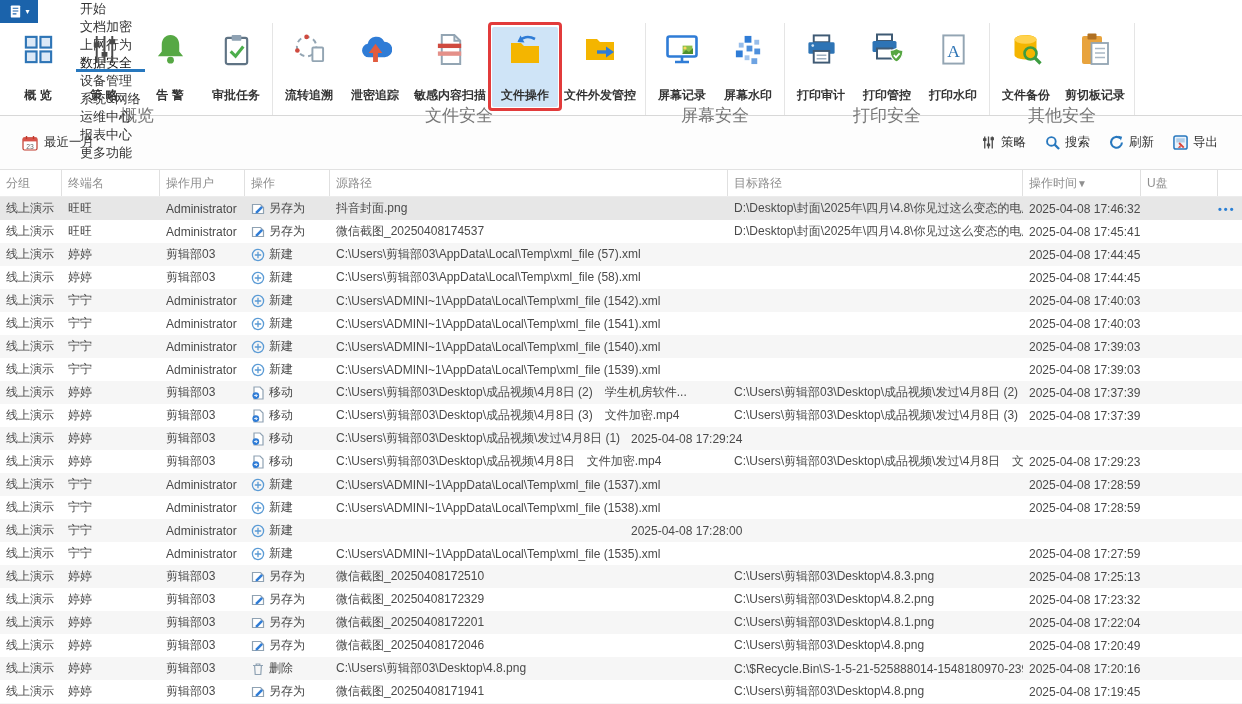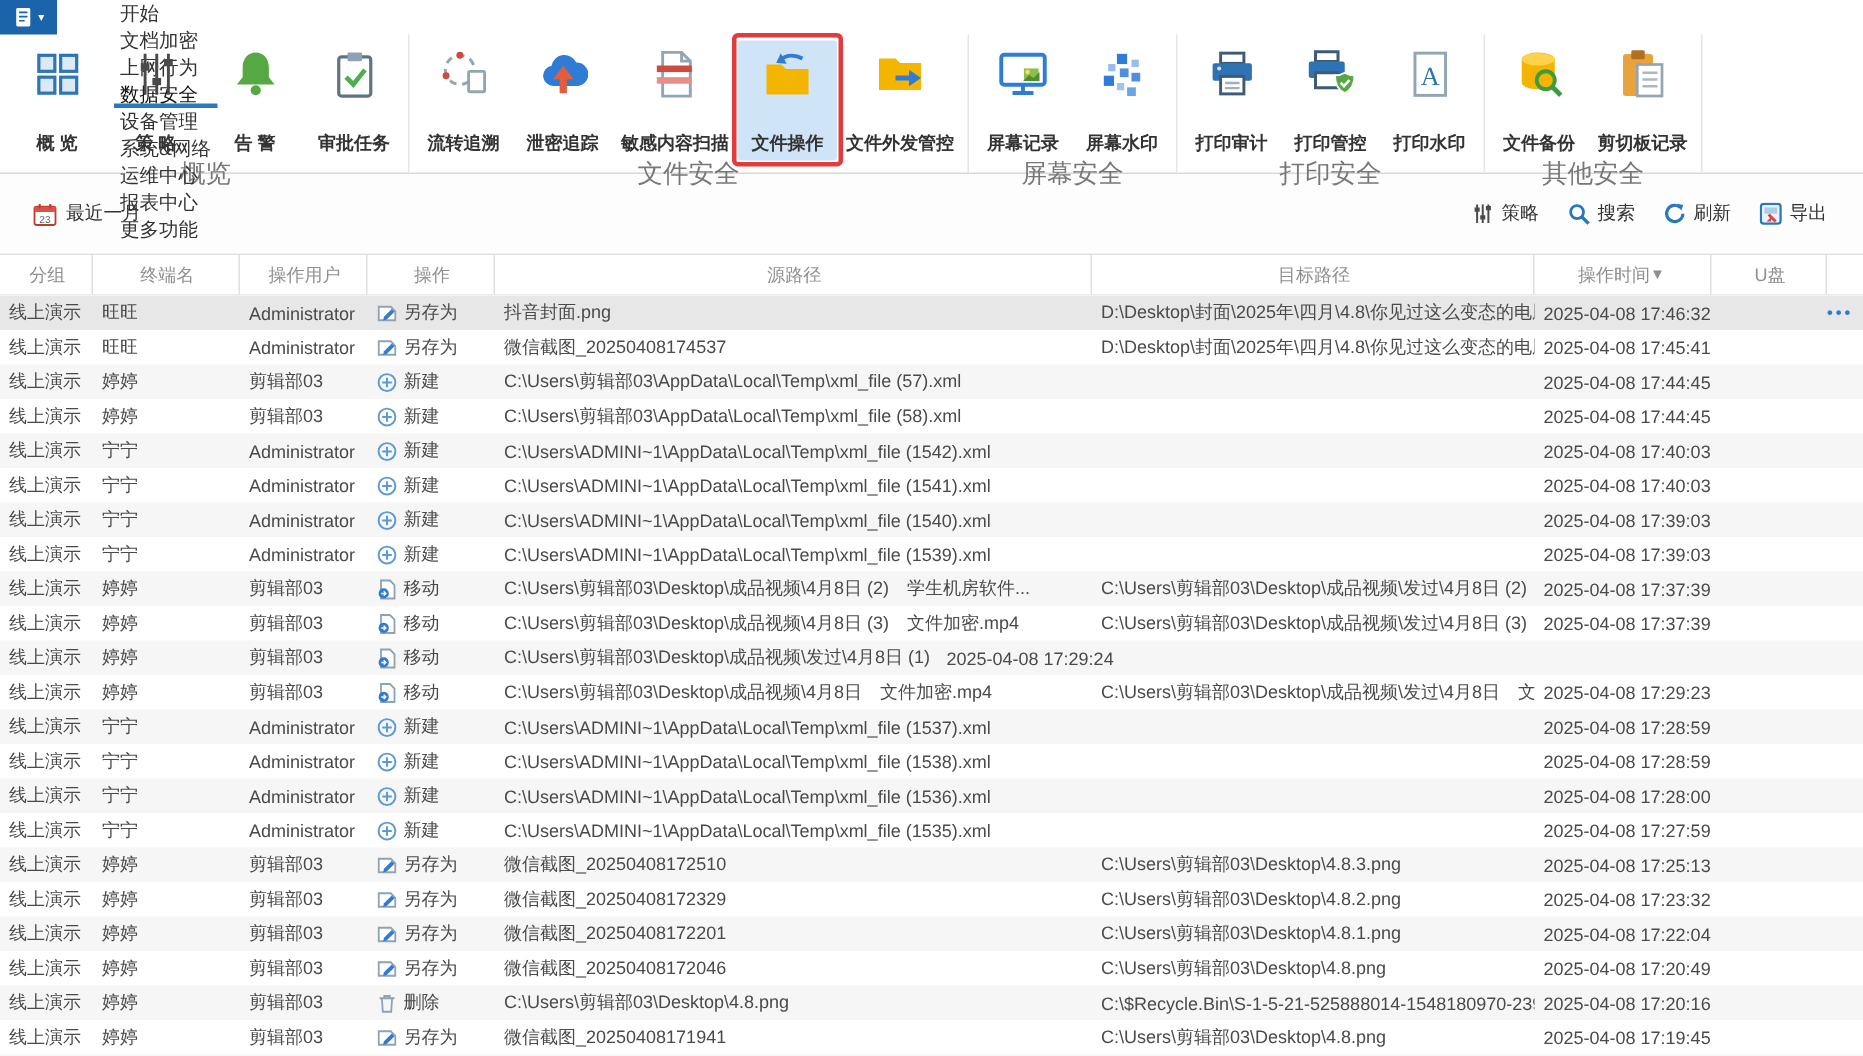--- a/index.html
+++ b/index.html
@@ -27,21 +27,21 @@
   .rbtn.selected{background:#cfe4f7;}
   .rbtn.annotated::after{content:'';position:absolute;top:-5px;left:-4px;right:-4px;bottom:-4px;border:3px solid #e23b3b;border-radius:4px;pointer-events:none;}
   
   .filterbar{height:53px;display:flex;align-items:center;justify-content:space-between;padding:0 24px 0 22px;background:#fdfdfd;}
   .datefilter{display:flex;align-items:center;gap:6px;font-size:12.5px;color:#333;cursor:pointer;}
   .factions{display:flex;align-items:center;gap:19px;}
   .faction{display:flex;align-items:center;gap:5px;font-size:12.5px;color:#333;cursor:pointer;white-space:nowrap;}
   .ic{display:inline-flex;align-items:center;justify-content:center;}
   
   .thead{display:flex;height:26px;border-top:1px solid #e2e2e2;border-bottom:1px solid #ececec;color:#8f8f8f;font-size:12px;background:#fff;}
-  .th{box-sizing:border-box;padding:0 4px 0 6px;border-right:1px solid #e0e0e0;white-space:nowrap;overflow:hidden;display:flex;align-items:center;justify-content:center;}
+  .th{box-sizing:border-box;padding:0 4px 0 6px;border-right:1px solid #e0e0e0;white-space:nowrap;overflow:hidden;display:flex;align-items:center;justify-content:flex-start;}
   .th:last-child{border-right:none;}
   .hcaret{color:#8f8f8f;font-size:10px;margin-right:3px;cursor:pointer;}
   .tbody{height:510px;overflow:hidden;}
   .row{display:flex;height:23px;align-items:center;font-size:12px;color:#4a4a4a;cursor:default;}
   .row:nth-child(odd){background:#f6f6f6;}
   .row.selected{background:#e7e7e7;}
   .td{box-sizing:border-box;padding-left:6px;white-space:nowrap;overflow:hidden;display:flex;align-items:center;height:100%;}
   .opcell{gap:4px;}
   .dots{color:#2a7fd4;font-weight:bold;letter-spacing:2px;font-size:11px;cursor:pointer;}
 </style>
@@ -647,21 +647,20 @@
         <div class="td" style="width: 85px;">Administrator</div>
         <div class="td opcell" style="width: 85px;">
           <span class="ic">
             <svg width="14" height="14" viewBox="0 0 14 14" fill="none">
               <circle cx="7" cy="7" r="5.6" stroke="#5b9bd5" stroke-width="1.3"></circle>
               <path d="M7 3.8v6.4M3.8 7h6.4" stroke="#5b9bd5" stroke-width="1.3"></path>
             </svg>
           </span>
           <span>新建</span>
         </div>
-        <div class="td" style="width: 398px;">C:\Users\ADMINI~1\AppData\Local\Temp\xml_file (1536).xml</div>
         <div class="td" style="width: 295px;"></div>
         <div class="td" style="width: 118px;">2025-04-08 17:28:00</div>
         <div class="td" style="width: 77px;"></div>
         <div class="td" style="width: 24px; padding-left: 0px;"></div>
       </div>
       <div class="row">
         <div class="td" style="width: 62px;">线上演示</div>
         <div class="td" style="width: 98px;">宁宁</div>
         <div class="td" style="width: 85px;">Administrator</div>
         <div class="td opcell" style="width: 85px;">

